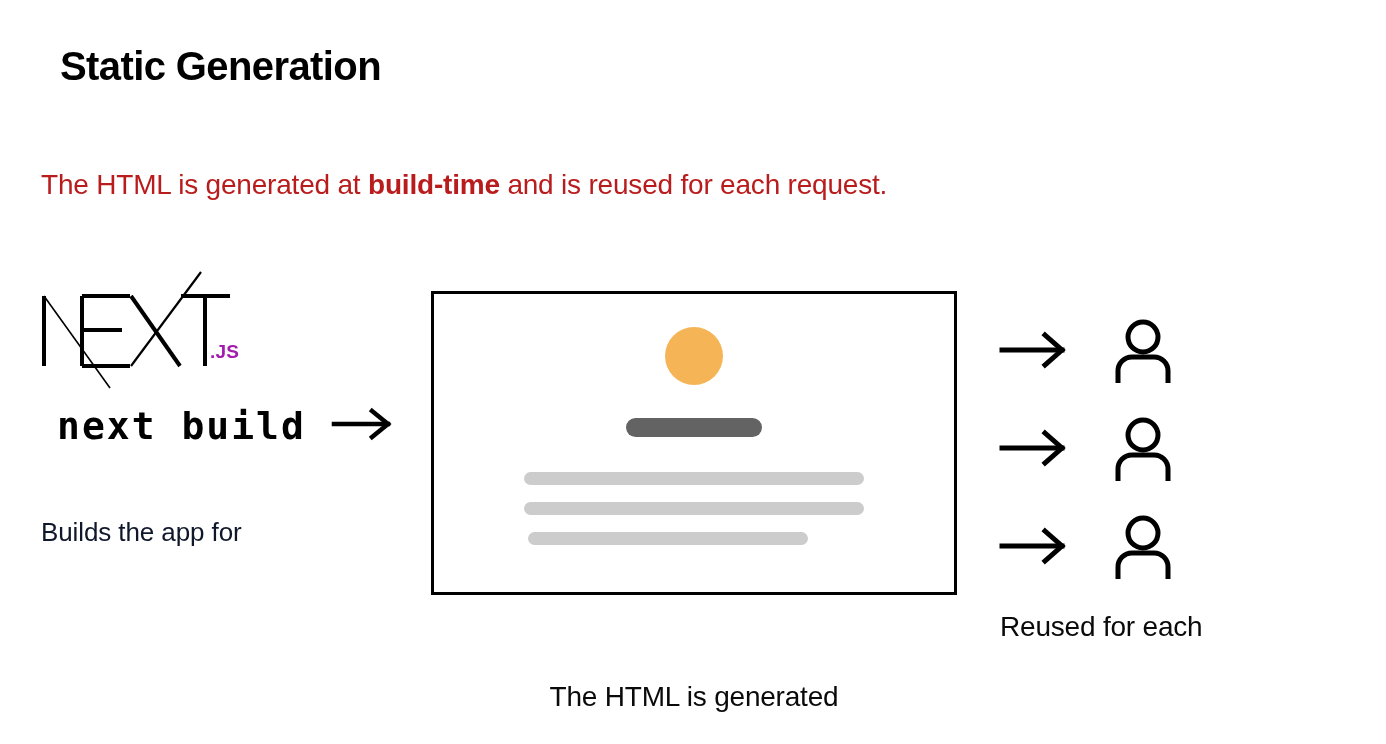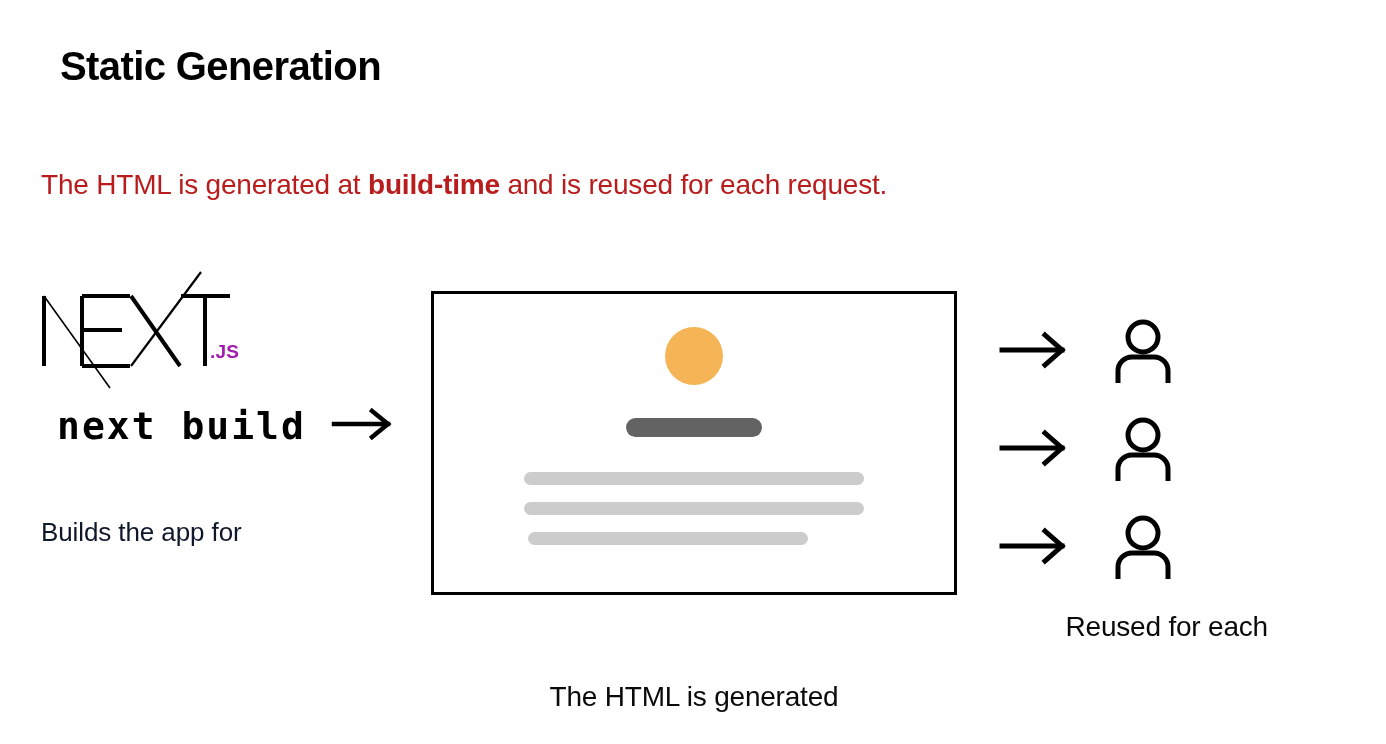--- a/index.html
+++ b/index.html
@@ -165,21 +165,21 @@
     gap: 42px;
     height: 98px;
   }
   .request-row .arrow { margin-top: -4px; }
 
   .requests-caption {
     position: absolute;
     left: 1000px;
     top: 600px;
     width: 268px;
-    text-align: right;
+    text-align: left;
     font-size: 28px;
     line-height: 54px;
     letter-spacing: -0.2px;
     color: #0a0a0a;
   }
   svg { overflow: visible; }
 </style>
 </head>
 <body>
 

